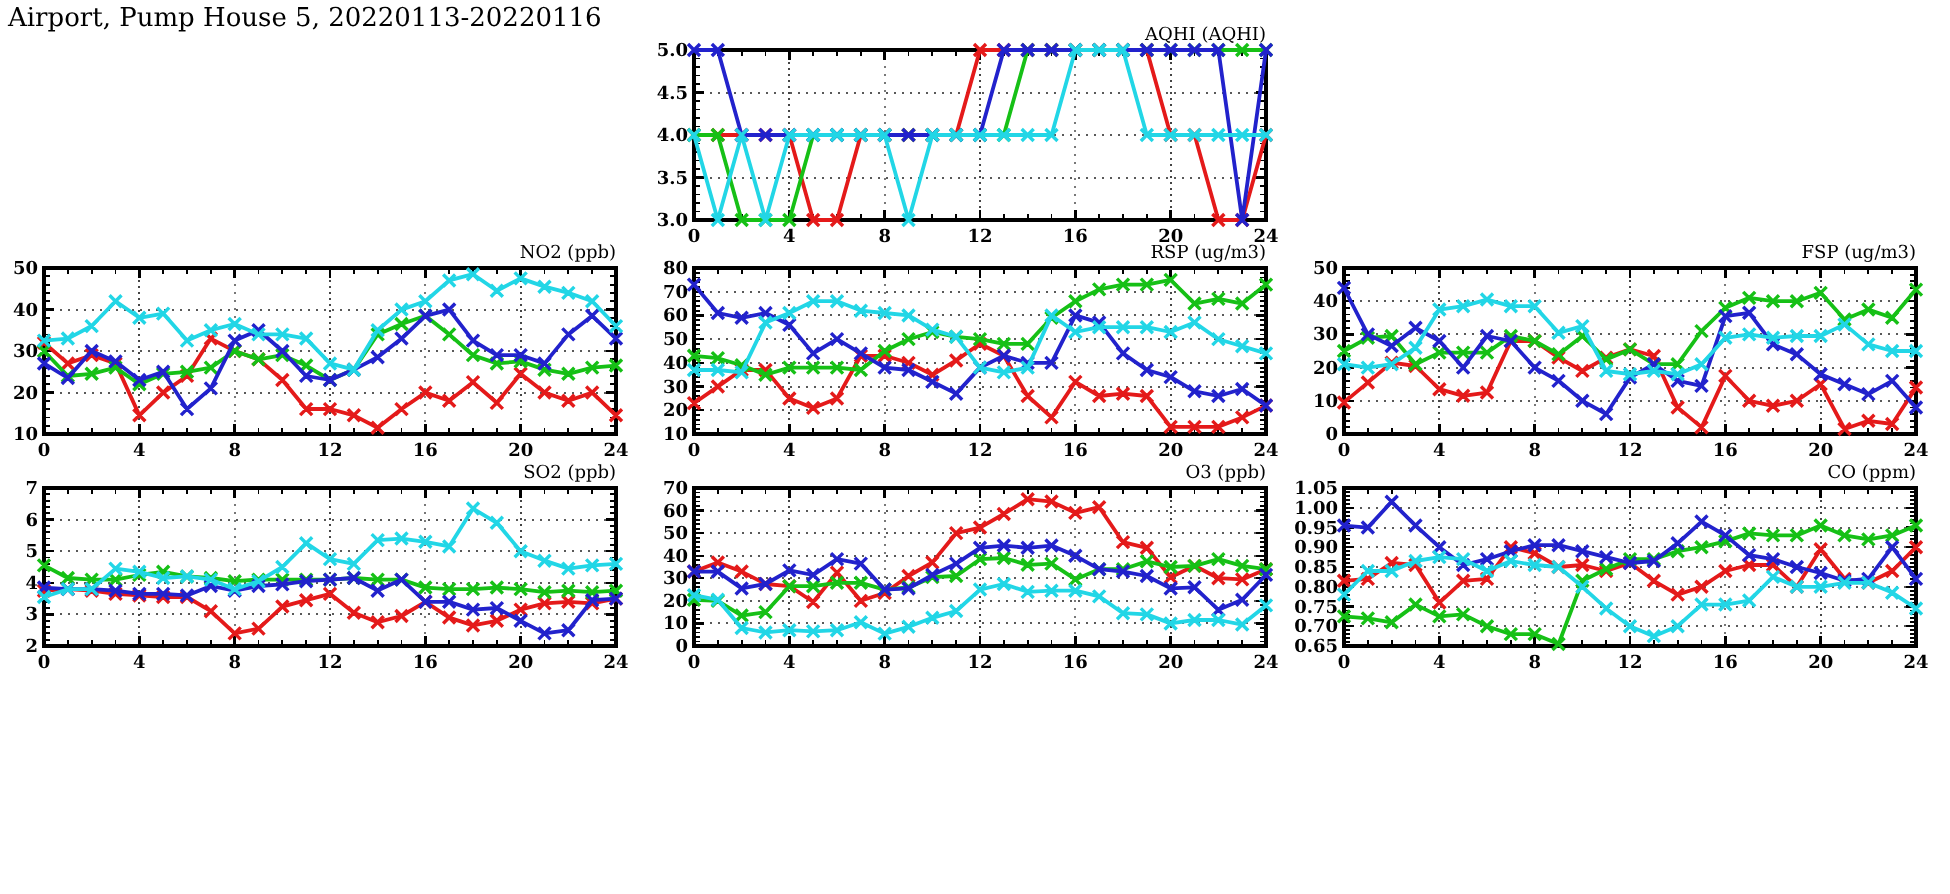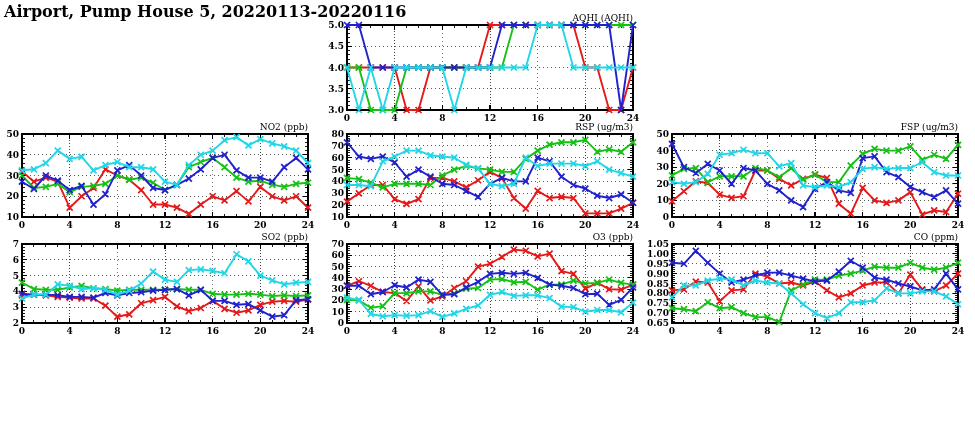--- a/index.html
+++ b/index.html
@@ -1,18 +1,18 @@
 <!DOCTYPE html>
 <html><head>
 <meta charset="utf-8">
 <style>
   html,body{margin:0;padding:0;background:#ffffff;}
   body{position:relative;width:975px;height:447px;overflow:hidden;
        font-family:"DejaVu Serif",serif;}
-  .main-title{position:absolute;left:4px;top:2px;font-size:16px;font-weight:bold;
+  .main-title{position:absolute;left:4px;top:2px;font-size:13px;font-weight:normal;
               color:#000;letter-spacing:0px;white-space:nowrap;}
   .chart{position:absolute;}
   .chart svg{position:absolute;left:0;top:0;}
   .chart-title{position:absolute;top:0px;right:8px;height:12px;line-height:12px;
                font-size:9px;font-weight:normal;color:#000;white-space:nowrap;}
   
   #chart-aqhi{left:320px;top:12px;width:321px;height:113px;}
   #chart-no2 {left:-5px;top:121px;width:321px;height:111px;}
   #chart-rsp {left:320px;top:121px;width:321px;height:111px;}
   #chart-fsp {left:645px;top:121px;width:321px;height:111px;}

